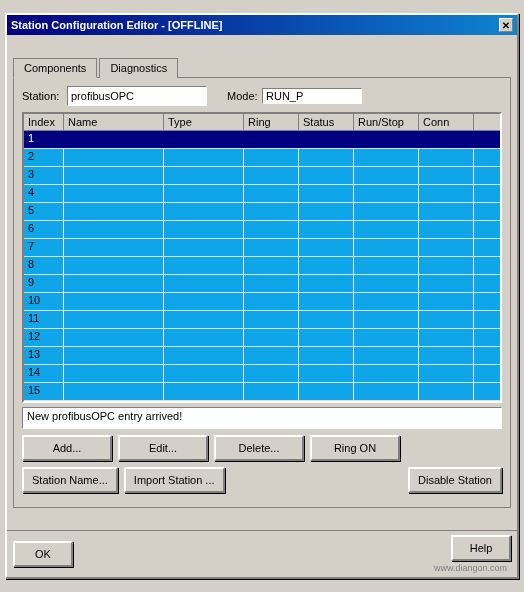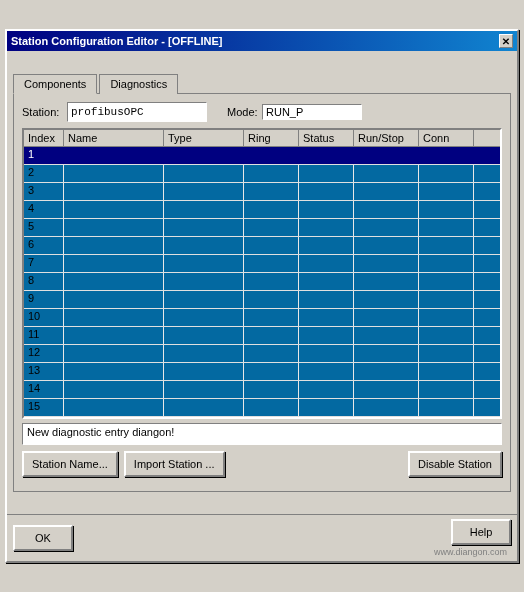--- a/index.html
+++ b/index.html
@@ -88,40 +88,39 @@
       min-width: 45px;
     }
     .field-input {
       border: 1px solid;
       border-color: #808080 #ffffff #ffffff #808080;
       background: white;
       padding: 1px 3px;
       font-size: 11px;
       height: 20px;
       width: 140px;
-      font-family: Liberation Mono, monospace;
     }
     .field-label-right {
       font-size: 11px;
       margin-left: 20px;
       min-width: 35px;
     }
     .field-input-right {
       border: 1px solid;
       border-color: #808080 #ffffff #ffffff #808080;
       background: white;
       padding: 1px 3px;
       font-size: 11px;
       height: 16px;
       width: 100px;
     }
     .grid-container {
       border: 2px solid;
       border-color: #808080 #ffffff #ffffff #808080;
-      background: #0369a1;
+      background: #0ea5e9;
       overflow: hidden;
       margin-bottom: 4px;
       position: relative;
     }
     .grid-header {
       display: grid;
       grid-template-columns: 40px 100px 80px 55px 55px 65px 55px 16px;
       background: #d4d0c8;
       border-bottom: 1px solid #808080;
     }
@@ -380,22 +379,28 @@
                 <div class="grid-cell"></div>
                 <div class="grid-cell"></div>
                 <div class="grid-cell"></div>
                 <div class="grid-cell"></div>
               </div>
 
           </div>
         </div>
       </div>
 
-      <div class="status-bar">New diagnostic entry diangon!</div>
-
+      <div class="status-bar">New profibusOPC entry arrived!</div>
+
+      <div class="button-row">
+        <button class="btn">Add...</button>
+        <button class="btn">Edit...</button>
+        <button class="btn">Delete...</button>
+        <button class="btn">Ring ON</button>
+      </div>
 
       <div class="button-row">
         <button class="btn">Station Name...</button>
         <button class="btn">Import Station ...</button>
         <button class="btn" style="margin-left:auto;">Disable Station</button>
       </div>
 
     </div>
   </div>
 

